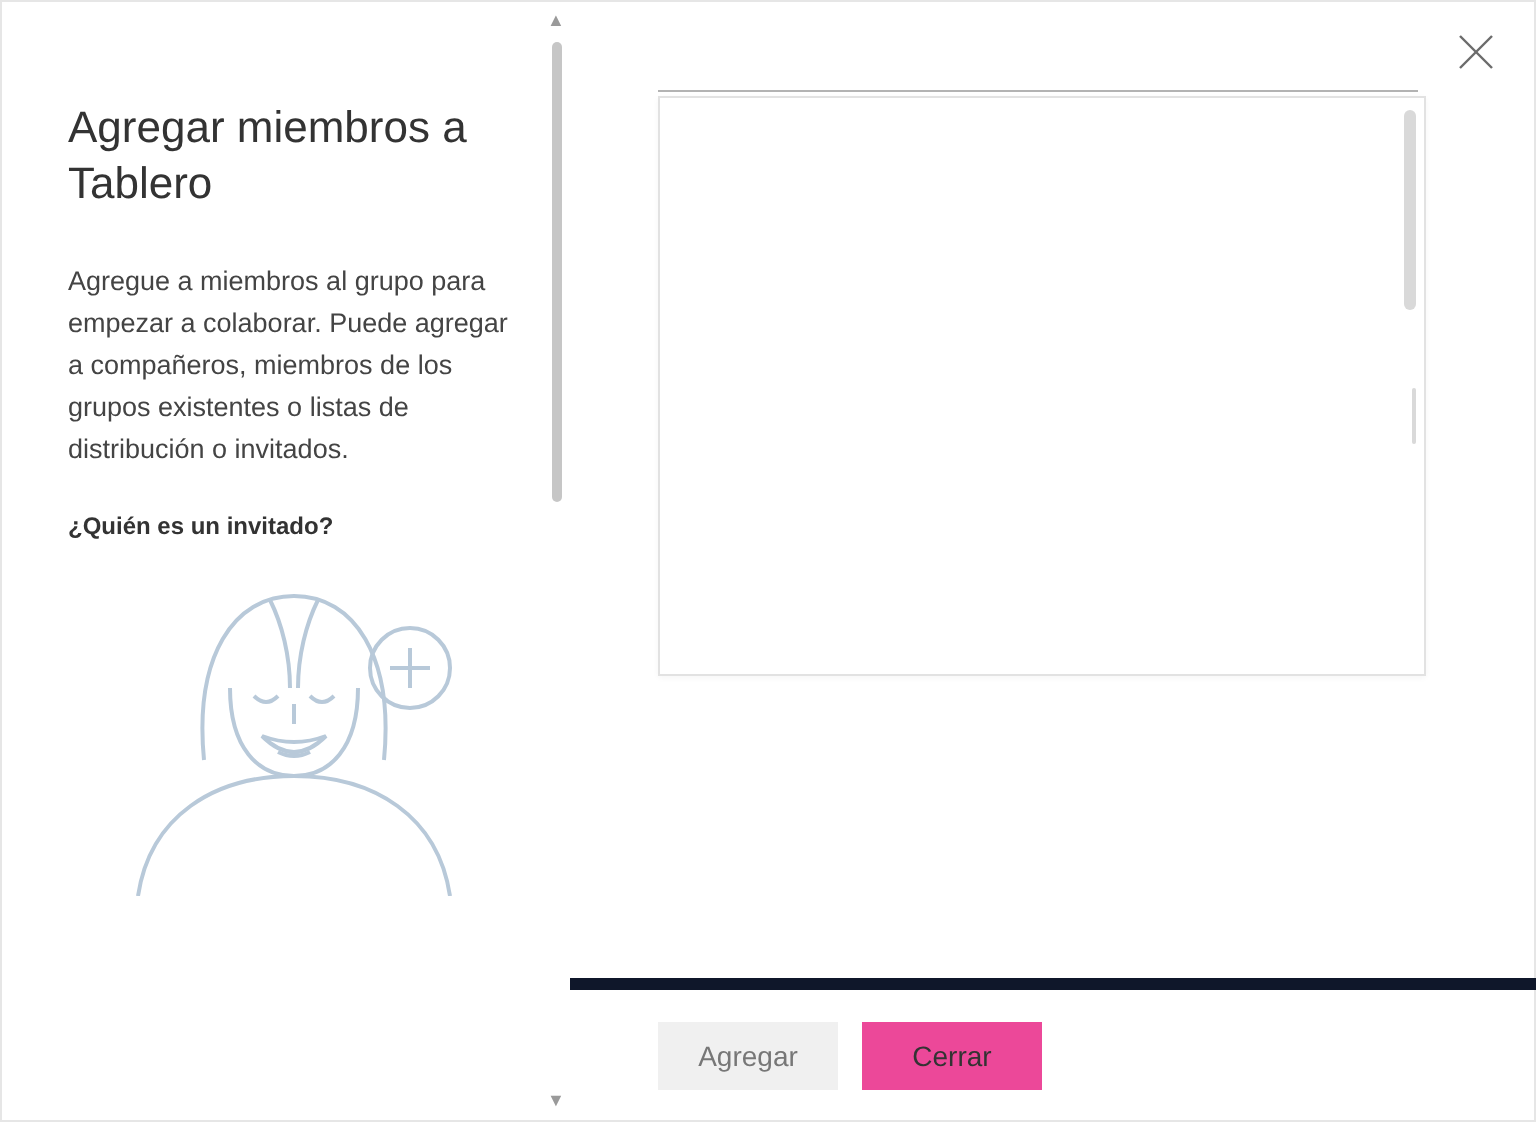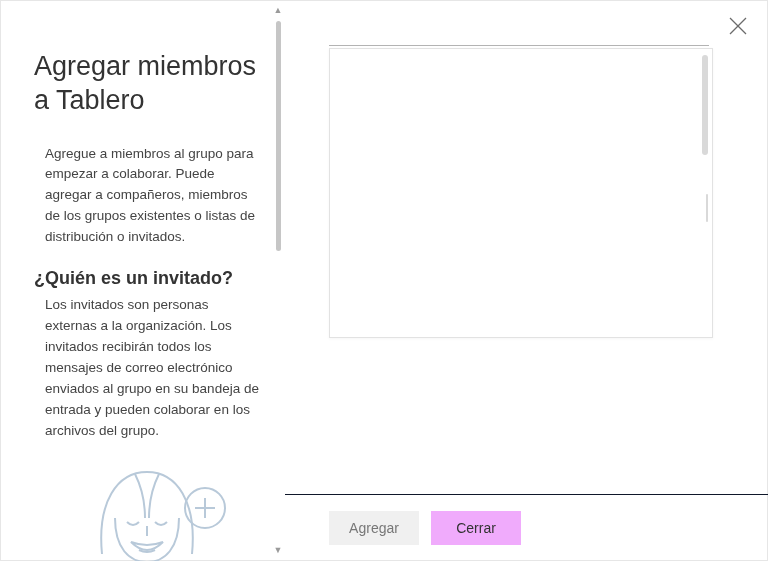--- a/index.html
+++ b/index.html
@@ -25,36 +25,35 @@
     height: 100%;
     position: relative;
     padding: 12px 26px 0 34px;
     overflow: hidden;
   }
   .left-scroll {
     height: 100%;
     overflow: hidden;
   }
   .left-title {
-    font-size: 27px;
+    font-size: 22px;
     font-weight: 300;
     color: #333;
     margin-top: 38px;
     margin-bottom: 26px;
     line-height: 1.25;
   }
   .left-desc {
     font-size: 13.5px;
     line-height: 1.55;
     color: #444;
     margin-bottom: 20px;
-    margin-left: 11px;
   }
   .left-subhead {
-    font-size: 18px;
+    font-size: 12px;
     font-weight: 600;
     color: #333;
     margin-bottom: 6px;
   }
   .illustration {
     margin-top: 18px;
     display: flex;
     justify-content: center;
   }
   .illustration svg { display: block; }
@@ -164,52 +163,51 @@
     position: absolute;
     right: 4px;
     top: 145px;
     width: 2px;
     height: 28px;
     background: #d9d9d9;
     border-radius: 1px;
   }
 
   .right-footer {
-    border-top: 1px solid #0f172a;
+    border-top: 6px solid #0f172a;
     padding: 16px 44px;
     display: flex;
     gap: 12px;
   }
   .btn {
     min-width: 90px;
     height: 34px;
     padding: 0 18px;
     font-size: 14px;
     font-family: inherit;
     border: none;
     cursor: pointer;
     color: #333;
   }
   .btn.primary   { background: #f0f0f0; color: #777; }
-  .btn.secondary { background: #f0abfc; }
+  .btn.secondary { background: #ec4899; }
 </style>
 </head>
 <body>
 
 <div class="dialog">
 
   <aside class="left-pane">
     <div class="left-scroll">
       <h1 class="left-title">Agregar miembros a Tablero</h1>
 
       <p class="left-desc">Agregue a miembros al grupo para empezar a colaborar. Puede agregar a compañeros, miembros de los grupos existentes o listas de distribución o invitados.</p>
 
       <p class="left-subhead">¿Quién es un invitado?</p>
 
-      <p class="left-desc">Los invitados son personas externas a la organización. Los invitados recibirán todos los mensajes de correo electrónico enviados al grupo en su bandeja de entrada y pueden colaborar en los archivos del grupo.</p>
 
       <div class="illustration">
         <svg width="180" height="160" viewBox="0 0 180 160" fill="none" stroke="#b8c9d9" stroke-width="2">
 
           <path d="M12 160 C 18 120 50 100 90 100 C 130 100 162 120 168 160"></path>
 
           <path d="M45 92 C 40 40 60 10 90 10 C 120 10 140 40 135 92"></path>
 
           <path d="M78 12 C 84 24 88 40 88 56"></path>
           <path d="M102 12 C 96 24 92 40 92 56"></path>

